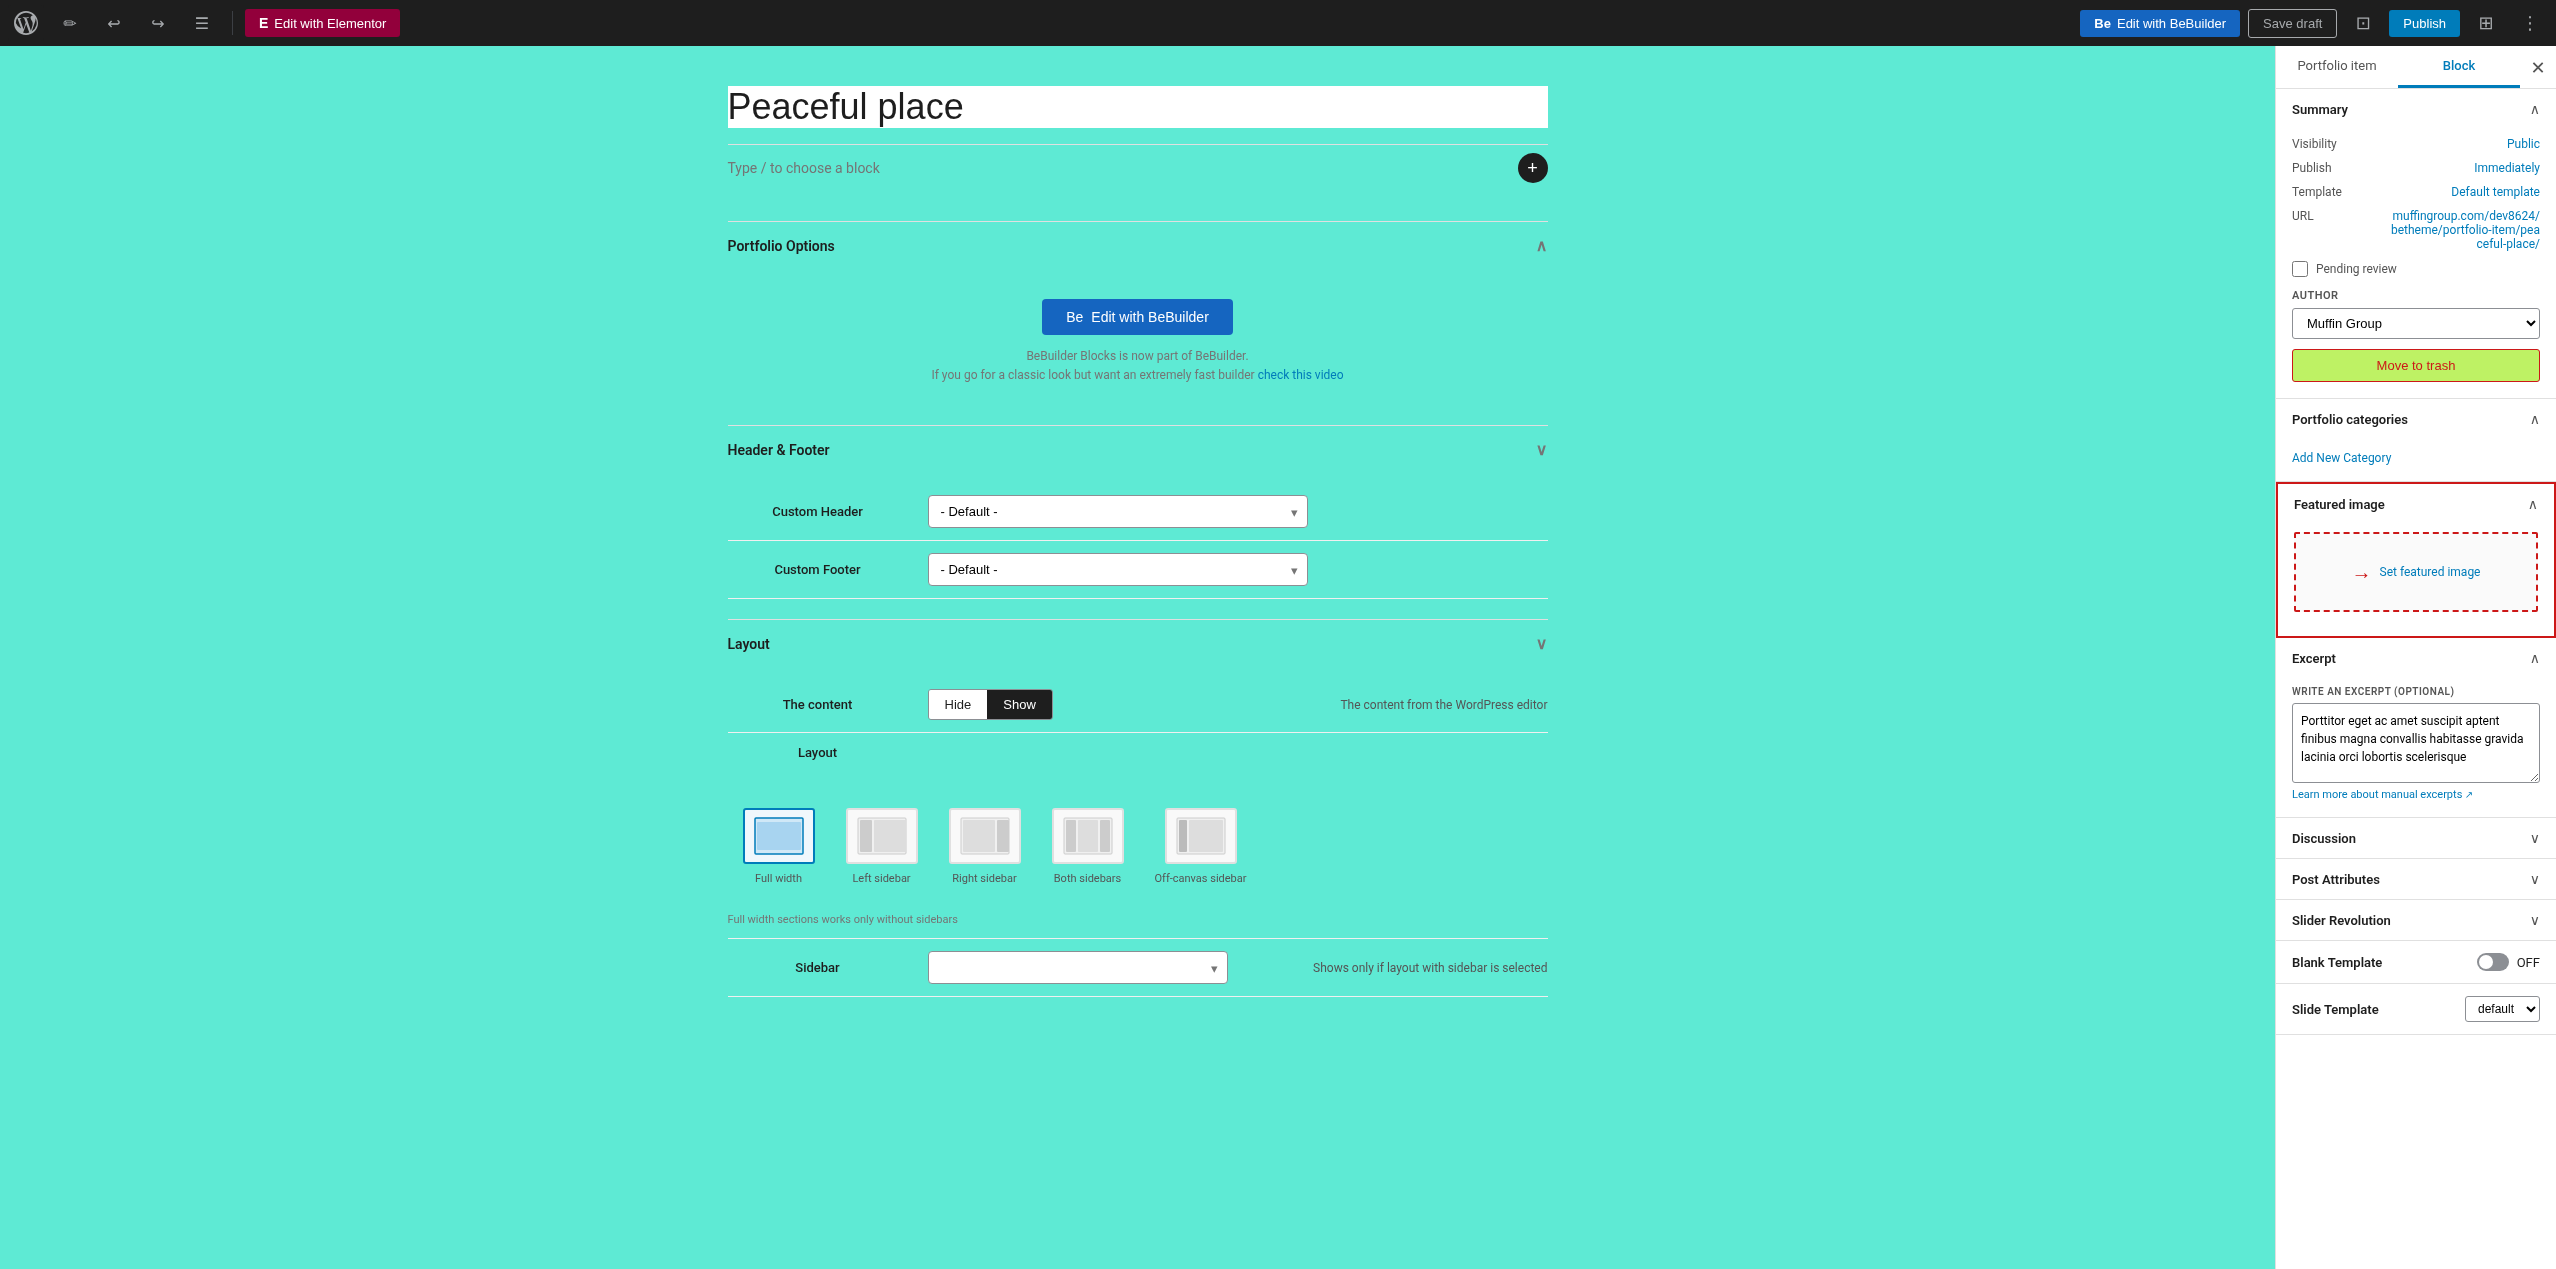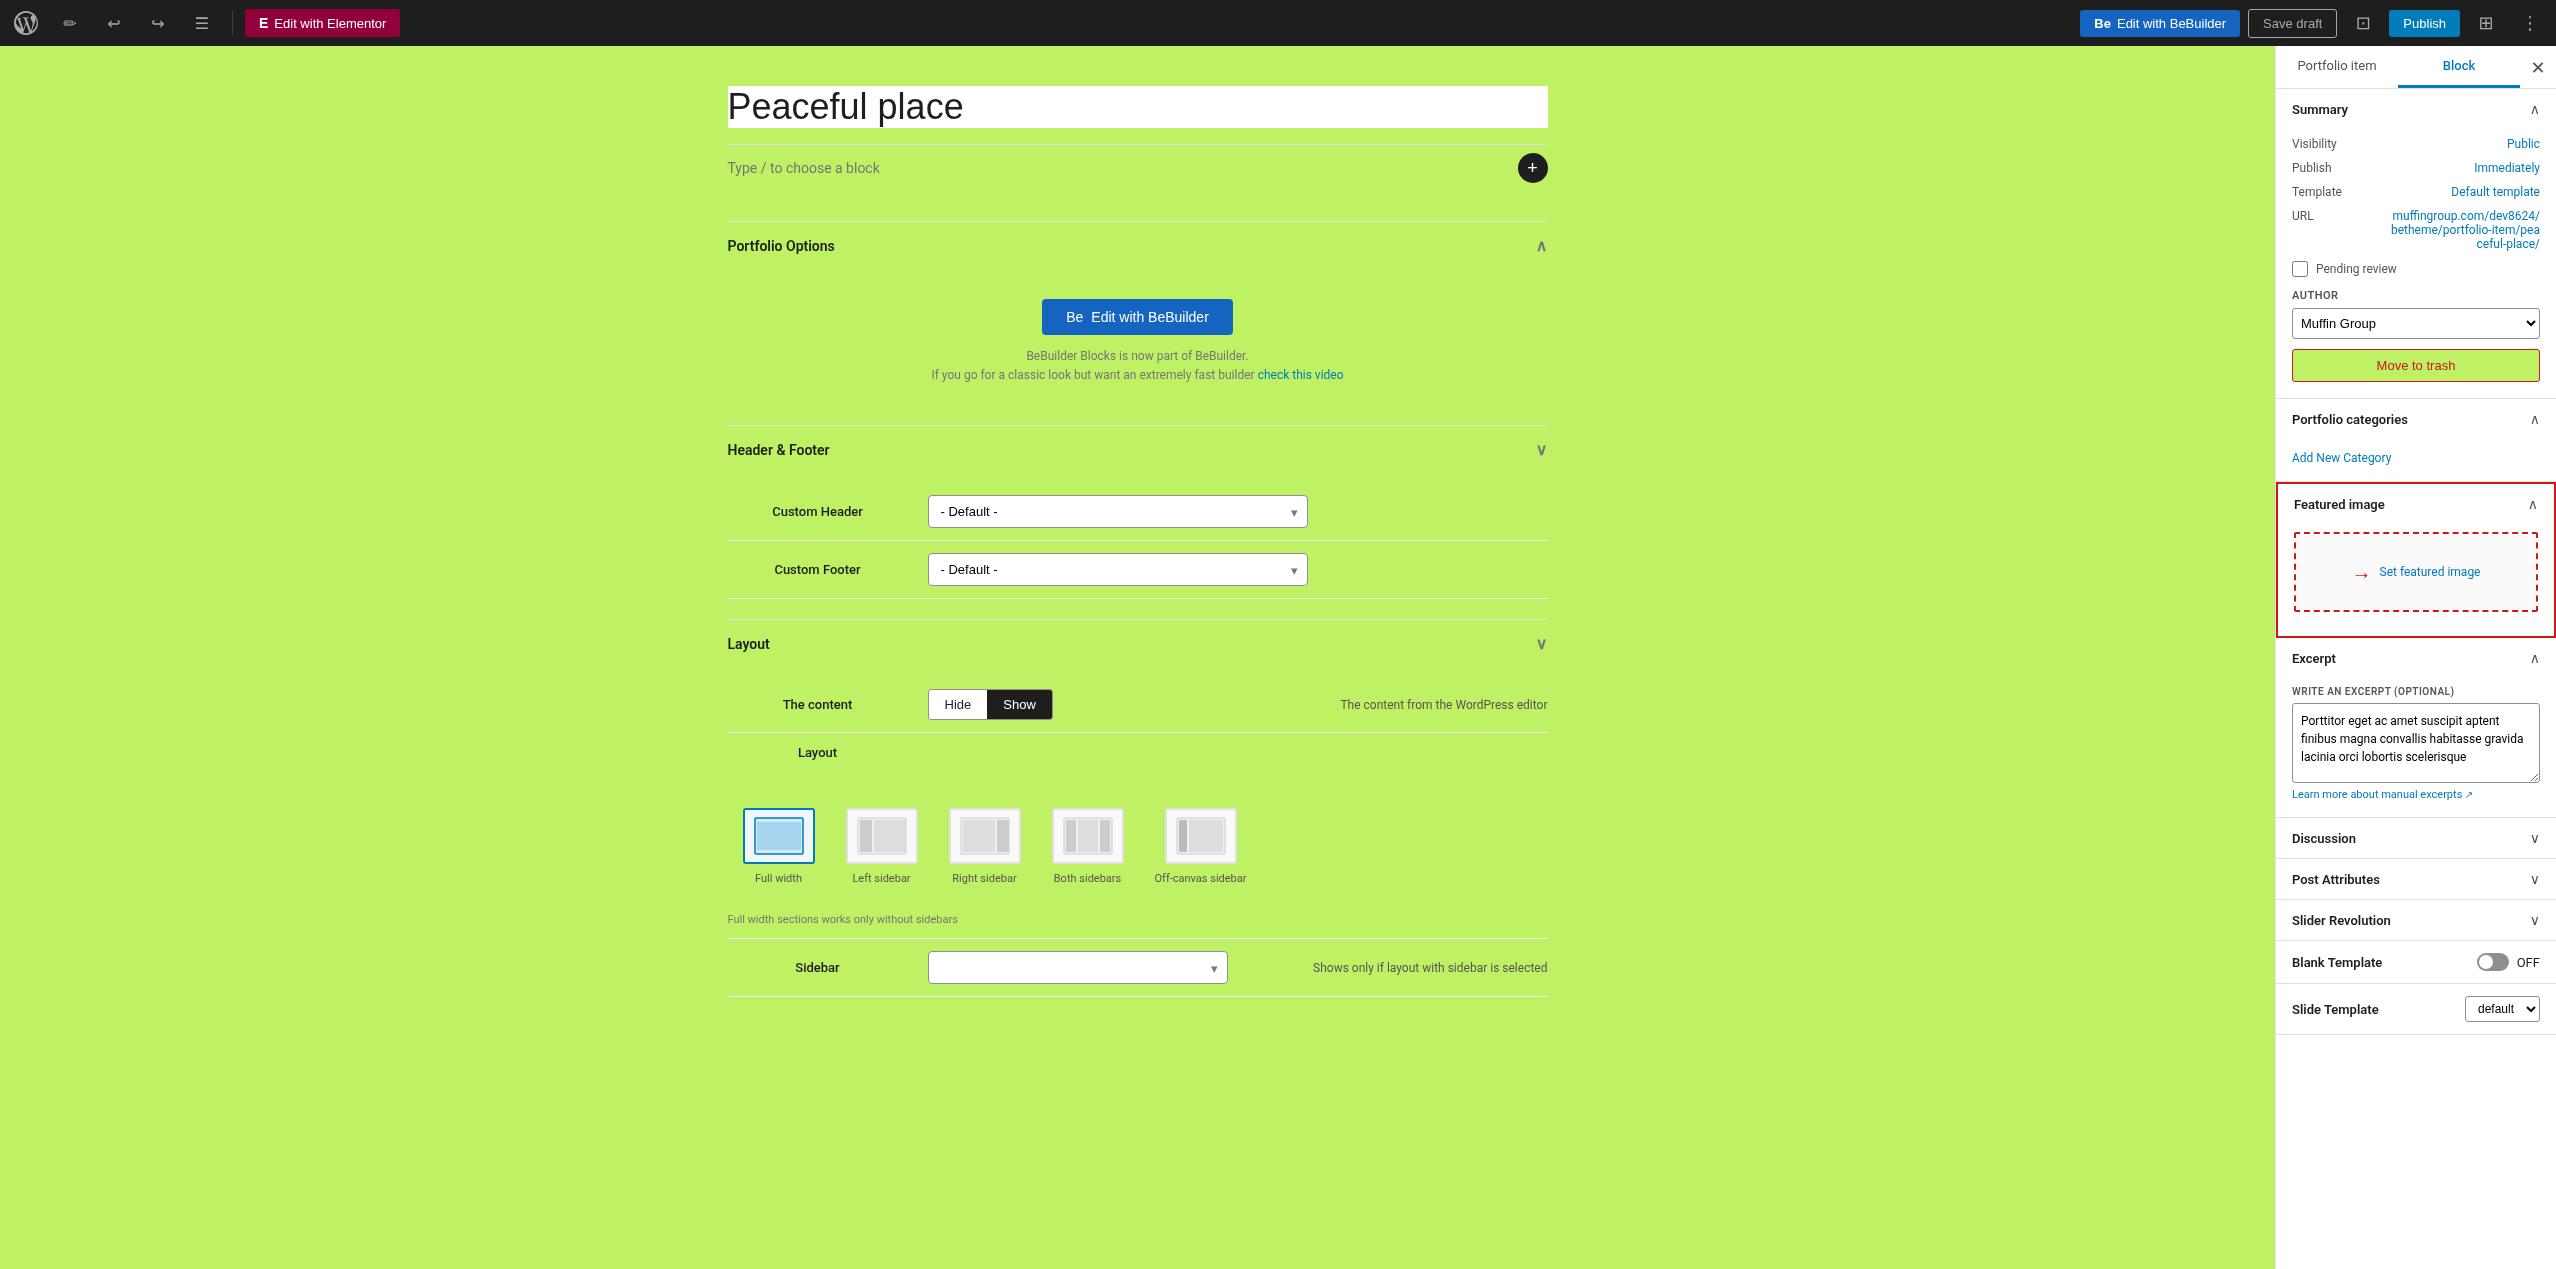--- a/index.html
+++ b/index.html
@@ -17,21 +17,21 @@
     .bebuilder-btn-top { background: #1565c0; color: #fff; border: none; border-radius: 3px; padding: 6px 14px; cursor: pointer; font-size: 13px; font-weight: 500; display: flex; align-items: center; gap: 6px; }
     .bebuilder-btn-top .be-icon { font-style: normal; font-weight: 700; }
     .save-draft-btn { background: none; border: 1px solid #a7aaad; color: #a7aaad; border-radius: 3px; padding: 6px 14px; cursor: pointer; font-size: 13px; }
     .publish-btn { background: #007cba; color: #fff; border: none; border-radius: 3px; padding: 6px 14px; cursor: pointer; font-size: 13px; font-weight: 500; }
     .topbar-icon-sm { background: none; border: none; color: #a7aaad; cursor: pointer; width: 36px; height: 36px; display: flex; align-items: center; justify-content: center; border-radius: 3px; font-size: 18px; }
 
     
     #main { display: flex; flex: 1; overflow: hidden; }
 
     
-    #editor { flex: 1; overflow-y: auto; background: #bef264; }
+    #editor { flex: 1; overflow-y: auto; background: #5eead4; }
     #editor-inner { max-width: 860px; margin: 0 auto; padding: 40px 20px; }
     .post-title { font-size: 36px; font-weight: 300; color: #1e1e1e; margin-bottom: 16px; border: none; outline: none; width: 100%; }
     .block-placeholder { display: flex; align-items: center; justify-content: space-between; color: #757575; font-size: 14px; padding: 8px 0; border-top: 1px solid #e0e0e0; margin-bottom: 30px; }
     .add-block-btn { width: 30px; height: 30px; background: #1e1e1e; color: #fff; border: none; border-radius: 50%; cursor: pointer; font-size: 18px; display: flex; align-items: center; justify-content: center; }
 
     
     .section-accordion { border-top: 1px solid #e0e0e0; }
     .section-header { display: flex; align-items: center; justify-content: space-between; padding: 14px 0; cursor: pointer; font-size: 14px; font-weight: 600; color: #1e1e1e; }
     .section-chevron { color: #757575; font-size: 16px; }
     .section-body { padding: 10px 0 20px; }
@@ -82,21 +82,21 @@
     .panel-row { display: flex; align-items: flex-start; justify-content: space-between; margin-bottom: 10px; }
     .panel-row-label { font-size: 12px; color: #555; }
     .panel-row-value { font-size: 12px; color: #007cba; text-align: right; }
     .panel-row-value.url { word-break: break-all; max-width: 150px; }
 
     .checkbox-row { display: flex; align-items: center; gap: 8px; margin-bottom: 12px; }
     .checkbox-row input[type=checkbox] { width: 16px; height: 16px; }
     .checkbox-row label { font-size: 12px; color: #555; }
 
     .author-label { font-size: 11px; color: #555; margin-bottom: 6px; font-weight: 600; letter-spacing: 0.5px; text-transform: uppercase; }
-    .author-select { width: 100%; border: 1px solid #8c8f94; border-radius: 3px; padding: 6px 4px; font-size: 13px; background: #fff; }
+    .author-select { width: 100%; border: 1px solid #8c8f94; border-radius: 3px; padding: 6px 10px; font-size: 13px; background: #fff; }
 
     .move-trash-btn { width: 100%; border: 1px solid #cc1818; color: #cc1818; background: #bef264; border-radius: 3px; padding: 8px; cursor: pointer; font-size: 13px; margin-top: 10px; }
 
     
     .add-new-category-link { color: #007cba; font-size: 12px; text-decoration: none; display: inline-block; margin-top: 4px; }
 
     
     .featured-image-area { border: 2px dashed #cc1818; background: #fafafa; min-height: 80px; display: flex; align-items: center; justify-content: center; cursor: pointer; border-radius: 2px; position: relative; margin-bottom: 8px; }
     .arrow-indicator { color: #cc1818; font-size: 20px; margin-right: 8px; }
     .set-featured-link { color: #007cba; font-size: 12px; text-decoration: none; }

